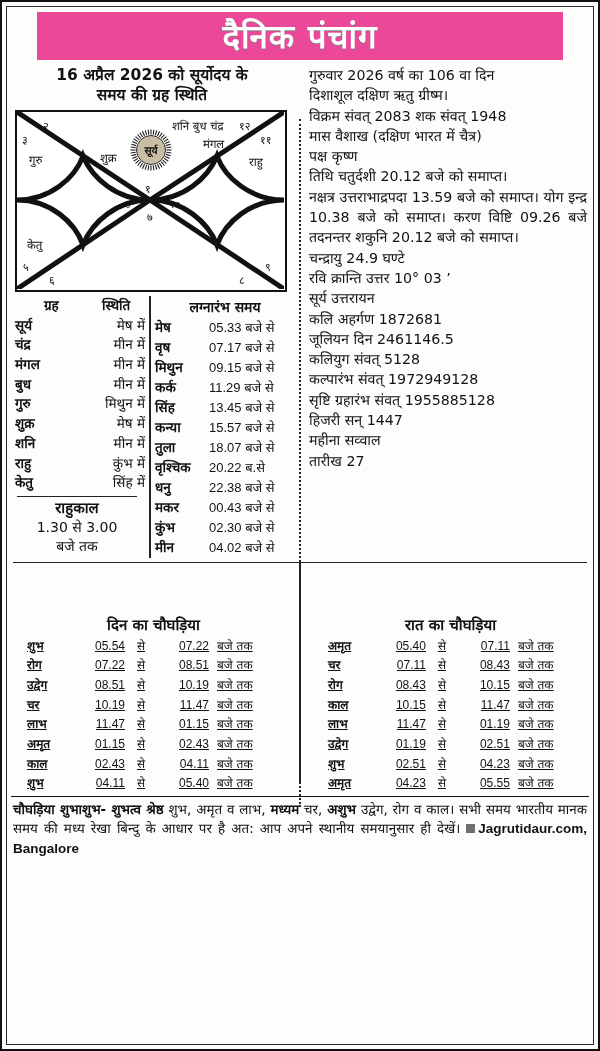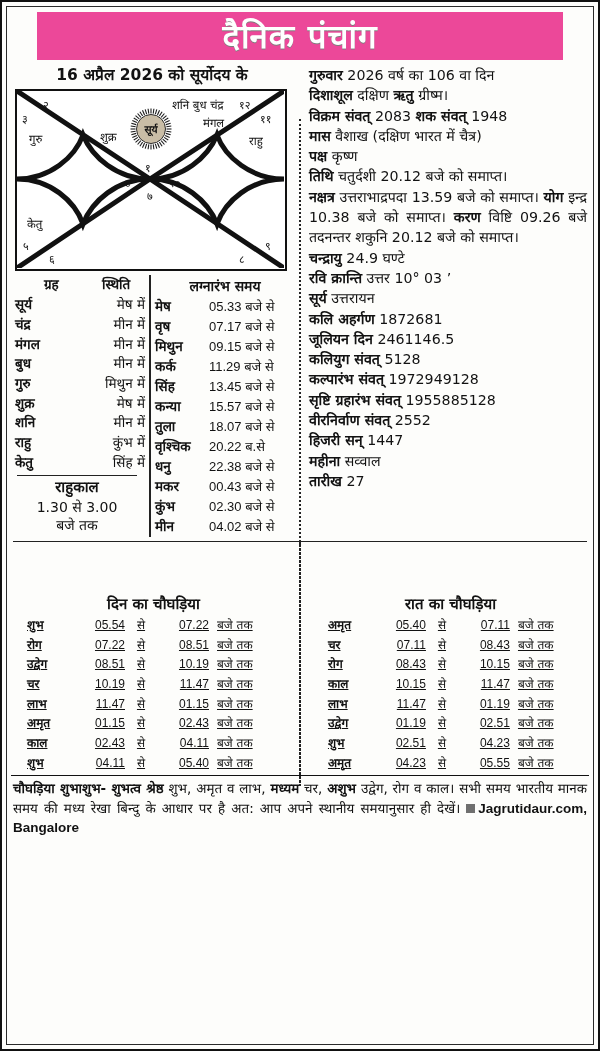--- a/index.html
+++ b/index.html
@@ -122,21 +122,21 @@
     font-size: 14px; line-height: 1.32;
   }
 
   
   .info-list { padding: 2px 6px 0 4px; }
   .info-line {
     font-family: "DejaVu Sans", sans-serif;
     font-size: 14.2px; line-height: 1.43;
     text-align: justify;
   }
-  .info-line b { font-weight: bold; }
+  .info-line b { font-weight: normal; }
   .info-line span.v { font-weight: normal; }
 
   
   .chog-sep {
     margin: 4px 6px 0 6px;
     border-top: 1.6px solid #222;
   }
   .chog-wrap { display: flex; position: relative; padding-top: 3px; }
   .chog-col { width: 296px; padding: 0 6px; }
   .chog-col.right { padding-left: 14px; }
@@ -188,20 +188,21 @@
       <div class="banner-title">दैनिक पंचांग</div>
     </div>
 
     <div class="cols">
       <div class="vdot"></div>
 
       <div class="col-left">
 
         <div class="left-head">
           <div>16 अप्रैल 2026 को सूर्योदय के</div>
+          <div>समय की ग्रह स्थिति</div>
         </div>
 
         <div class="chart-wrap">
           <div class="chart-box">
             <svg width="267" height="177" viewBox="0 0 267 177">
               <g fill="none" stroke="#111" stroke-width="5" stroke-linecap="round">
                 <line x1="0" y1="0" x2="133" y2="88"></line>
                 <line x1="267" y1="0" x2="133" y2="88"></line>
                 <line x1="0" y1="177" x2="133" y2="88"></line>
                 <line x1="267" y1="177" x2="133" y2="88"></line>
@@ -403,21 +404,20 @@
             <div class="info-line"><b>तिथि</b> <span class="v">चतुर्दशी 20.12 बजे को समाप्त।</span></div>
             <div class="info-line"><b>नक्षत्र</b> <span class="v">उत्तराभाद्रपदा 13.59 बजे को समाप्त।</span> <b>योग</b> <span class="v">इन्द्र 10.38 बजे को समाप्त।</span> <b>करण</b> <span class="v">विष्टि 09.26 बजे तदनन्तर शकुनि 20.12 बजे को समाप्त।</span></div>
             <div class="info-line"><b>चन्द्रायु</b> <span class="v">24.9 घण्टे</span></div>
             <div class="info-line"><b>रवि क्रान्ति</b> <span class="v">उत्तर 10° 03 ’</span></div>
             <div class="info-line"><b>सूर्य</b> <span class="v">उत्तरायन</span></div>
             <div class="info-line"><b>कलि अहर्गण</b> <span class="v">1872681</span></div>
             <div class="info-line"><b>जूलियन दिन</b> <span class="v">2461146.5</span></div>
             <div class="info-line"><b>कलियुग संवत्</b> <span class="v">5128</span></div>
             <div class="info-line"><b>कल्पारंभ संवत्</b> <span class="v">1972949128</span></div>
             <div class="info-line"><b>सृष्टि ग्रहारंभ संवत्</b> <span class="v">1955885128</span></div>
-            <div class="info-line"><b>वीरनिर्वाण संवत्</b> <span class="v">2552</span></div>
             <div class="info-line"><b>हिजरी सन्</b> <span class="v">1447</span></div>
             <div class="info-line"><b>महीना</b> <span class="v">सव्वाल</span></div>
             <div class="info-line"><b>तारीख</b> <span class="v">27</span></div>
           </div>
       </div>
     </div>
 
     <div class="chog-sep"></div>
     <div class="chog-wrap">
       <div class="vdot2"></div>

